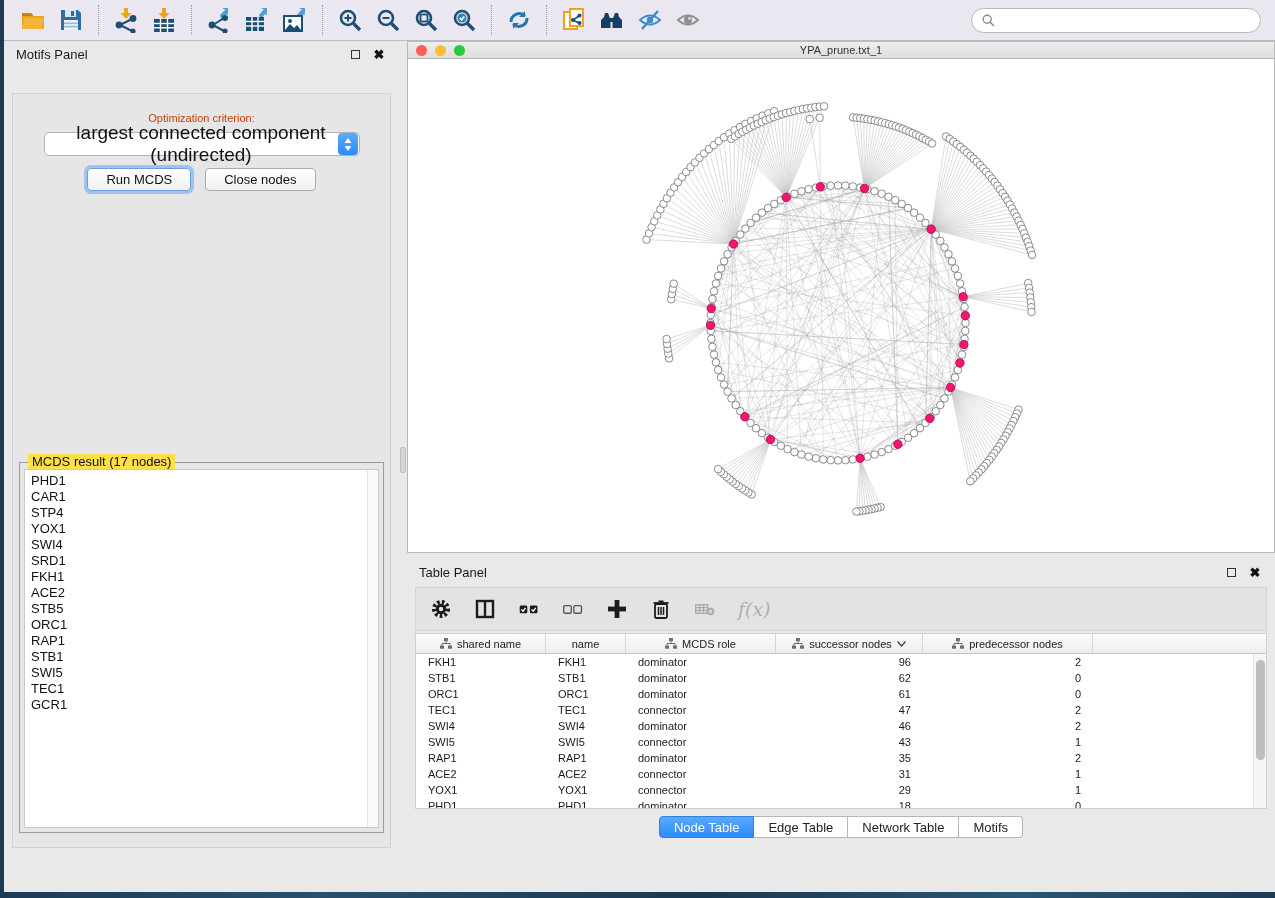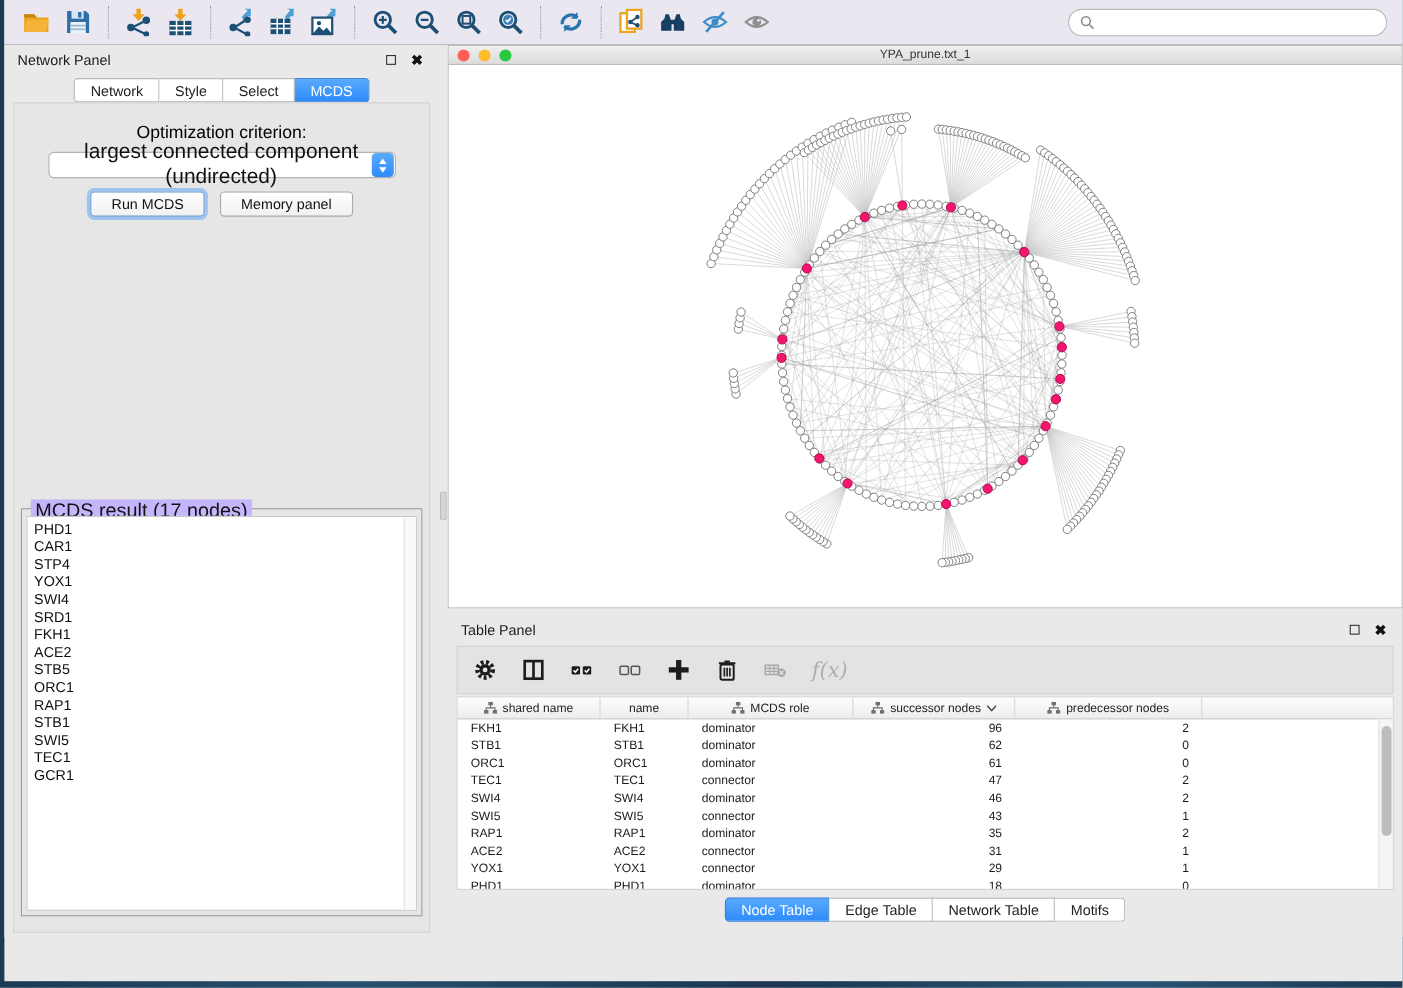--- a/index.html
+++ b/index.html
@@ -39,41 +39,41 @@
   .seg { display:flex; }
   .seg .seg-btn {
     height:22px; padding:0 14px; background:#fff; border:1px solid #b6b6b6; border-left:none;
     font-size:13px; color:#222; display:flex; align-items:center; justify-content:center;
   }
   .seg .seg-btn:first-child { border-left:1px solid #b6b6b6; border-radius:4px 0 0 4px; }
   .seg .seg-btn:last-child { border-radius:0 4px 4px 0; }
   .seg .seg-btn.active { background:linear-gradient(#59aafd,#2e8bfa); border-color:#2e7fe0; color:#fff; }
 
   .cp-inner { position:absolute; left:8px; right:8px; top:52px; bottom:4px; background:#e6e6e6; border:1px solid #d2d2d2; }
-  .opt-label { margin-top:18px; text-align:center; font-size:16px; color:#000000; }
+  .opt-label { margin-top:18px; text-align:center; font-size:11px; color:#c2410c; }
   .dropdown {
     margin:8px auto 0; width:316px; height:24px; background:#fff; border:1px solid #b3b3b3; border-radius:5px;
     display:flex; align-items:center; position:relative;
   }
   .dropdown .dd-text { flex:1; text-align:center; font-size:19px; color:#111; padding-left:20px; }
   .dropdown .dd-stepper {
     width:20px; height:22px; margin-right:1px; border-radius:4px; flex:none;
     background:linear-gradient(#5aabfd,#2e8bfa); display:flex; flex-direction:column; align-items:center; justify-content:center; gap:1px;
   }
   .dd-stepper svg { width:8px; height:6px; }
   .btn-row { margin-top:12px; display:flex; justify-content:center; gap:14px; }
   .push-btn {
     height:23px; padding:0 18px; background:linear-gradient(#ffffff,#f1f1f1); border:1px solid #ababab; border-radius:4px;
     font-size:13px; color:#111; display:flex; align-items:center;
   }
   .push-btn.focused { box-shadow:0 0 0 3px rgba(100,165,245,.55); border-color:#6ca0dd; }
 
   .fieldset { position:absolute; left:6px; right:6px; top:368px; bottom:14px; border:1px solid #9d9d9d; background:#e6e6e6; }
   .fieldset .legend {
-    position:absolute; top:-9px; left:8px; background:#c4b5fd; padding:0 4px; font-size:18px; color:#111;
+    position:absolute; top:-9px; left:8px; background:#fde047; padding:0 4px; font-size:13px; color:#111;
   }
   .listbox { position:absolute; left:4px; right:4px; top:6px; bottom:4px; background:#fff; border:1px solid #c9c9c9; overflow:hidden; }
   .listbox .scrolltrack { position:absolute; right:0; top:0; bottom:0; width:11px; background:#fafafa; border-left:1px solid #e2e2e2; }
   .list-items { padding:3px 0 0 6px; }
   .list-items div { font-size:13px; line-height:16px; color:#111; }
 
   
   .vsplit { position:absolute; left:395px; top:41px; width:8px; bottom:40px; background:#e9e9e9; }
   .vsplit .grip { position:absolute; top:406px; left:1px; width:6px; height:26px; background:#d6d6d6; border:1px solid #bdbdbd; border-radius:2px; }
   .hsplit { position:absolute; left:403px; right:0; top:553px; height:6px; background:#e9e9e9; }
@@ -297,53 +297,45 @@
       <svg viewBox="0 0 13 13">
           <circle cx="5.2" cy="5.2" r="4" fill="none" stroke="#8a8a8a" stroke-width="1.4"></circle>
           <line x1="8.2" y1="8.2" x2="12" y2="12" stroke="#8a8a8a" stroke-width="1.4"></line>
         </svg>
       <input type="text" value="" placeholder="" style="">
     </div>
   </div>
 
   <div class="control-panel">
     <div class="panel-titlebar">
-      <span>Network Panel</span>
+      <span>Motifs Panel</span>
       <span class="spacer"></span>
       <span class="wbtn">
           <span class="float-glyph"></span>
         </span>
       <span class="wbtn">
           <span class="close-glyph">✖</span>
         </span>
-    </div>
-    <div class="seg-row">
-      <div class="seg">
-          <div class="seg-btn">Network</div>
-          <div class="seg-btn">Style</div>
-          <div class="seg-btn">Select</div>
-          <div class="seg-btn active">MCDS</div>
-        </div>
     </div>
     <div class="cp-inner">
       <div class="opt-label">Optimization criterion:</div>
       <div class="dropdown">
         <span class="dd-text">largest connected component (undirected)</span>
         <span class="dd-stepper">
           <svg viewBox="0 0 8 6">
               <path d="M4 0l3.4 5H.6z" fill="#fff"></path>
             </svg>
           <svg viewBox="0 0 8 6">
               <path d="M4 6L.6 1h6.8z" fill="#fff"></path>
             </svg>
         </span>
       </div>
       <div class="btn-row">
         <button class="push-btn focused">Run MCDS</button>
-        <button class="push-btn">Memory panel</button>
+        <button class="push-btn">Close nodes</button>
       </div>
 
       <div class="fieldset">
         <span class="legend">MCDS result (17 nodes)</span>
         <div class="listbox">
           <div class="list-items">
               <div>PHD1</div>
               <div>CAR1</div>
               <div>STP4</div>
               <div>YOX1</div>

